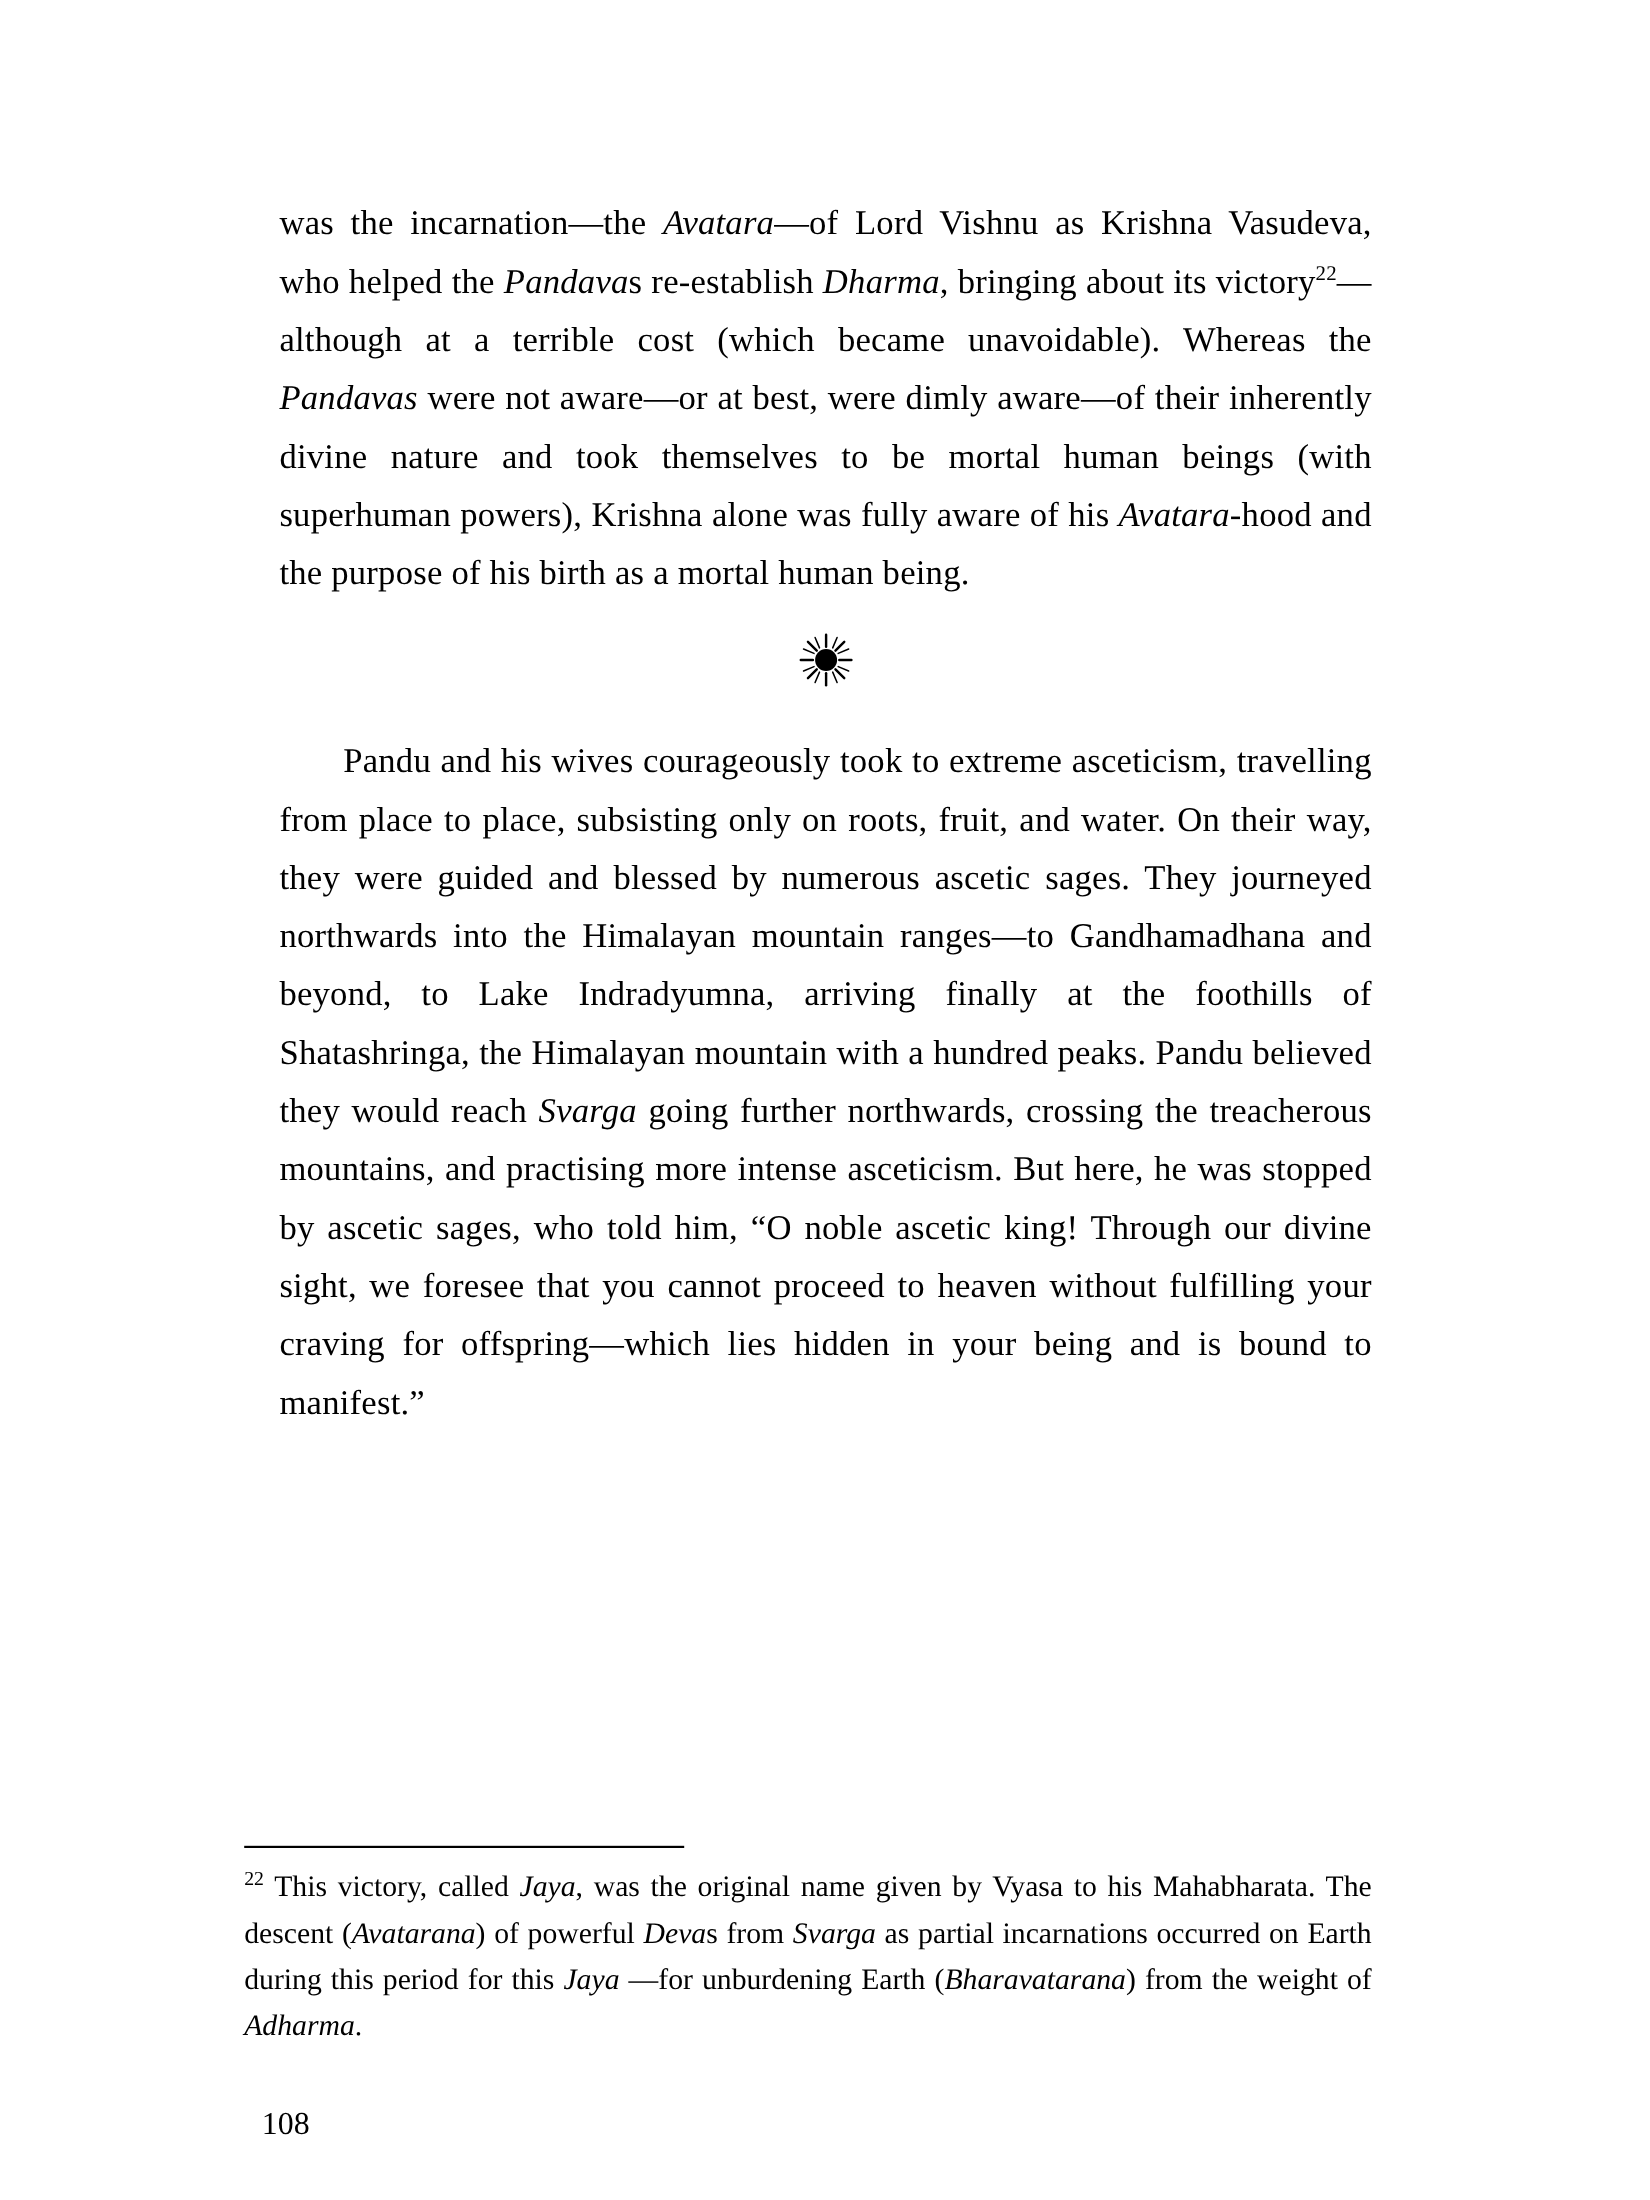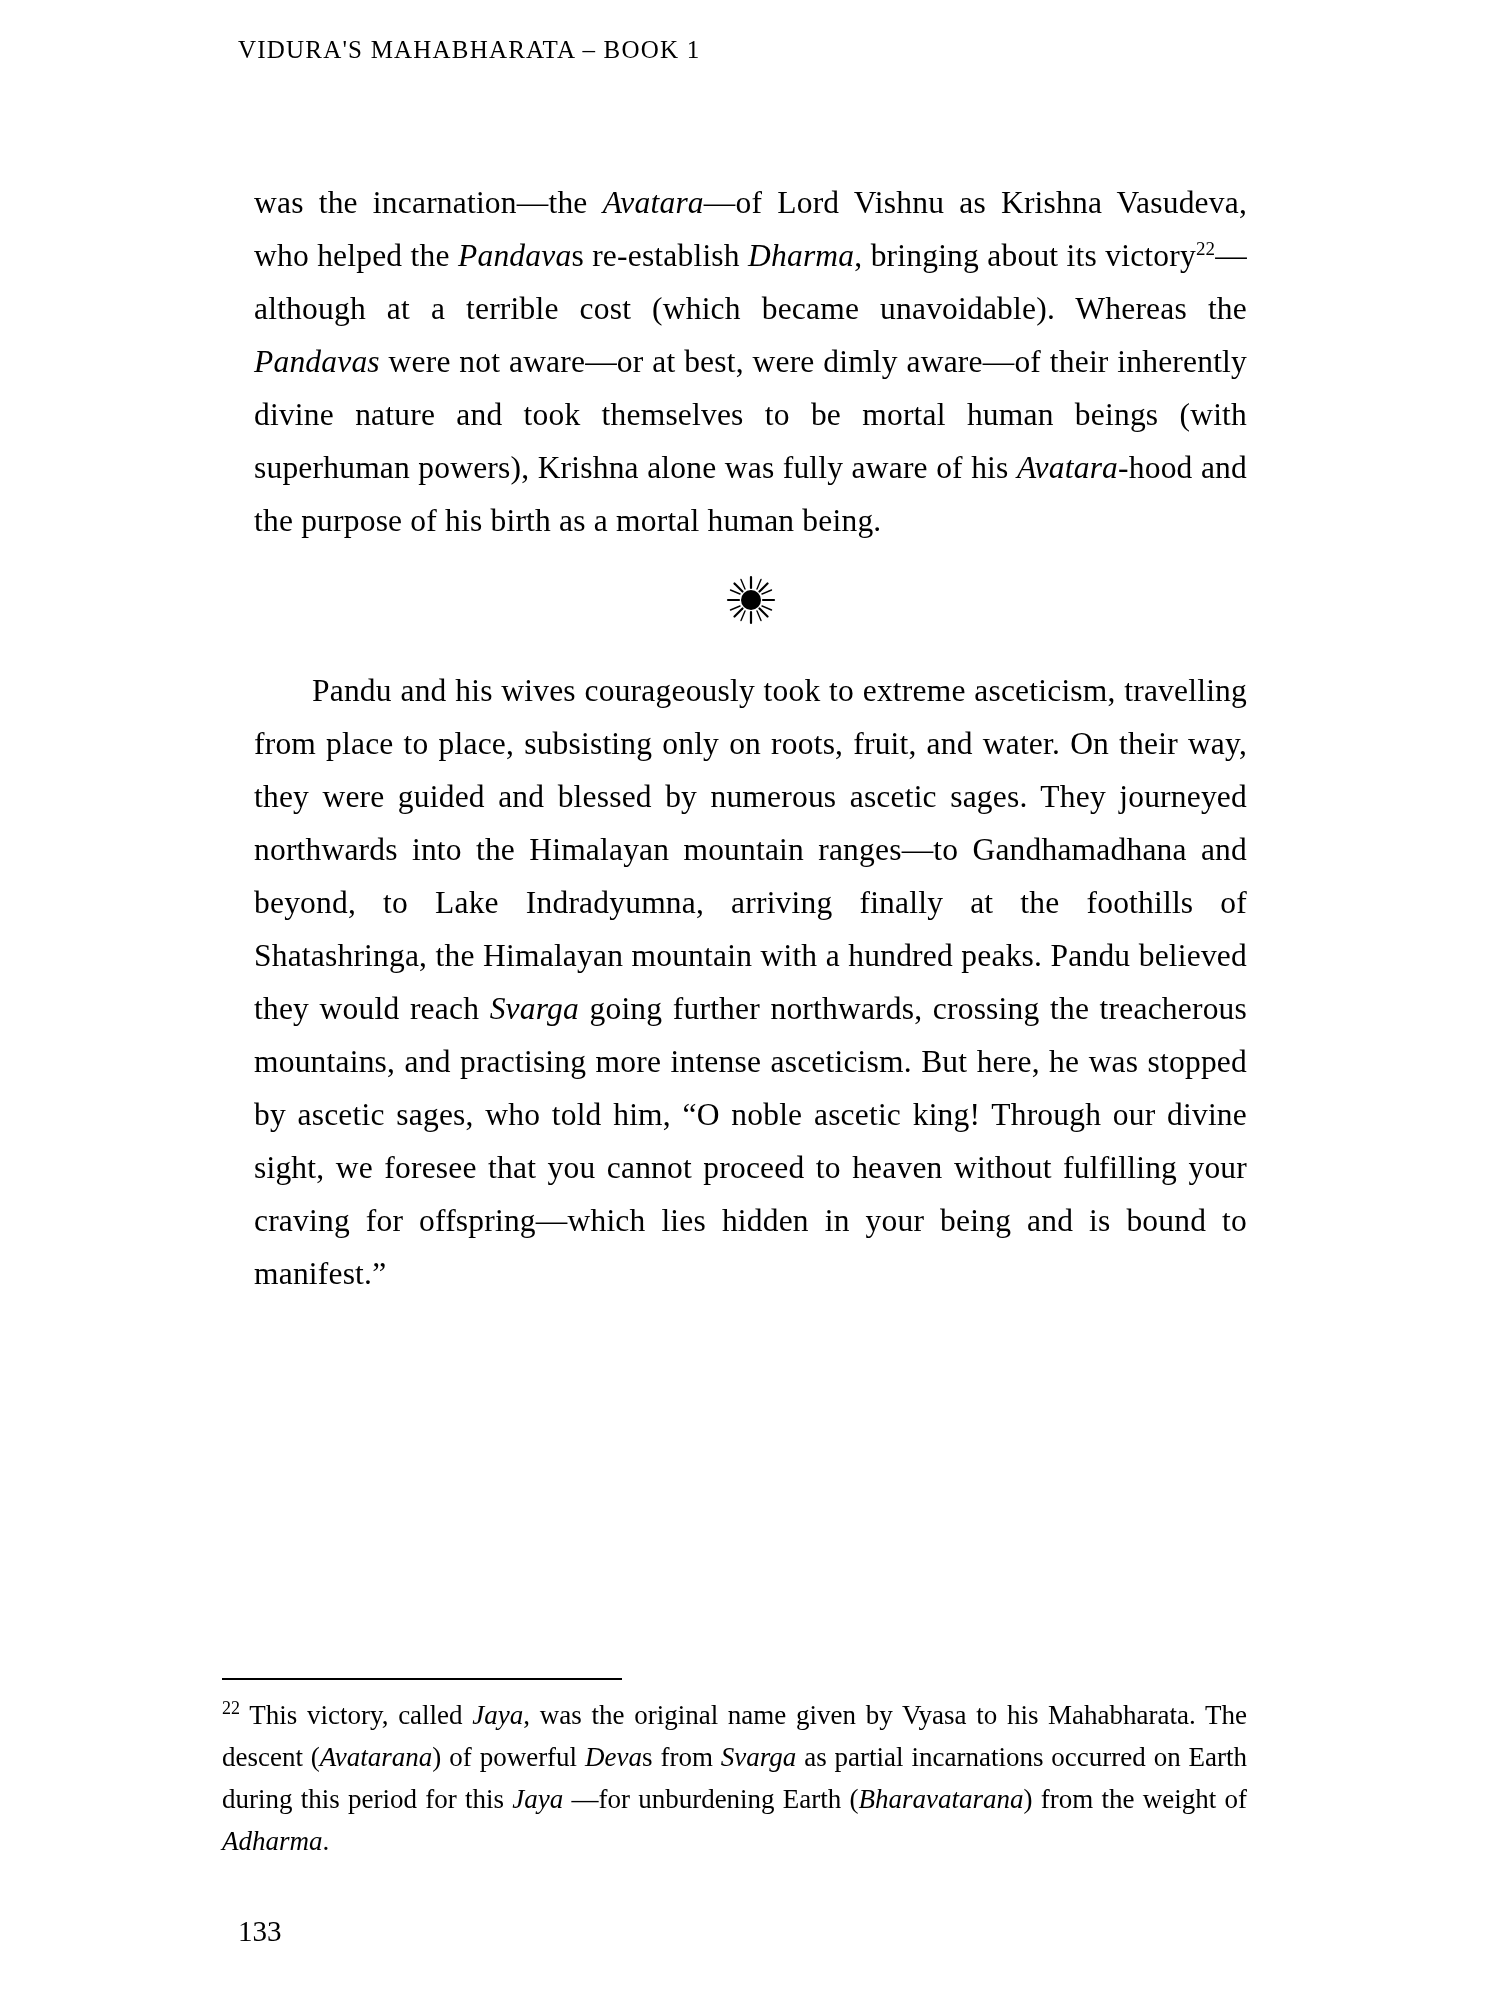--- a/index.html
+++ b/index.html
@@ -91,21 +91,20 @@
     top: 1915px;
     font-size: 29px;
     font-family: "Liberation Serif", serif;
   }
 </style>
 </head>
 <body>
 
 <div class="page">
 
-  <div class="running-head">VIDURA'S MAHABHARATA – BOOK 1</div>
 
   <div class="body-col">
 
     <p class="body"><span>was the incarnation—the </span><span class="it">Avatara</span><span>—of Lord Vishnu as Krishna Vasudeva, who helped the </span><span class="it">Pandava</span><span>s re-establish </span><span class="it">Dharma</span><span>, bringing about its victory</span><sup class="fn">22</sup><span>—although at a terrible cost (which became unavoidable). Whereas the </span><span class="it">Pandavas</span><span> were not aware—or at best, were dimly aware—of their inherently divine nature and took themselves to be mortal human beings (with superhuman powers), Krishna alone was fully aware of his </span><span class="it">Avatara</span><span>-hood and the purpose of his birth as a mortal human being.</span></p>
 
     <div class="dingbat">
       <svg width="54" height="54" viewBox="0 0 54 54" aria-hidden="true">
         <g fill="#000">
           <circle cx="27" cy="27" r="10"></circle>
           <g stroke="#000" stroke-width="2.2" stroke-linecap="round">
@@ -134,15 +133,15 @@
 
     <p class="body indent"><span>Pandu and his wives courageously took to extreme asceticism, travelling from place to place, subsisting only on roots, fruit, and water. On their way, they were guided and blessed by numerous ascetic sages. They journeyed northwards into the Himalayan mountain ranges—to Gandhamadhana and beyond, to Lake Indradyumna, arriving finally at the foothills of Shatashringa, the Himalayan mountain with a hundred peaks. Pandu believed they would reach </span><span class="it">Svarga</span><span> going further northwards, crossing the treacherous mountains, and practising more intense asceticism. But here, he was stopped by ascetic sages, who told him, “O noble ascetic king! Through our divine sight, we foresee that you cannot proceed to heaven without fulfilling your craving for offspring—which lies hidden in your being and is bound to manifest.”</span></p>
 
   </div>
 
   <div class="footnote-area">
     <div class="fn-rule"></div>
     <p class="footnote"><sup>22</sup><span> This victory, called </span><span class="it">Jaya</span><span>, was the original name given by Vyasa to his Mahabharata. The descent (</span><span class="it">Avatarana</span><span>) of powerful </span><span class="it">Deva</span><span>s from </span><span class="it">Svarga</span><span> as partial incarnations occurred on Earth during this period for this </span><span class="it">Jaya</span><span> —for unburdening Earth (</span><span class="it">Bharavatarana</span><span>) from the weight of </span><span class="it">Adharma</span><span>.</span></p>
   </div>
 
-  <div class="folio">133</div>
+  <div class="folio">108</div>
 
 </div>
 
 </body></html>

